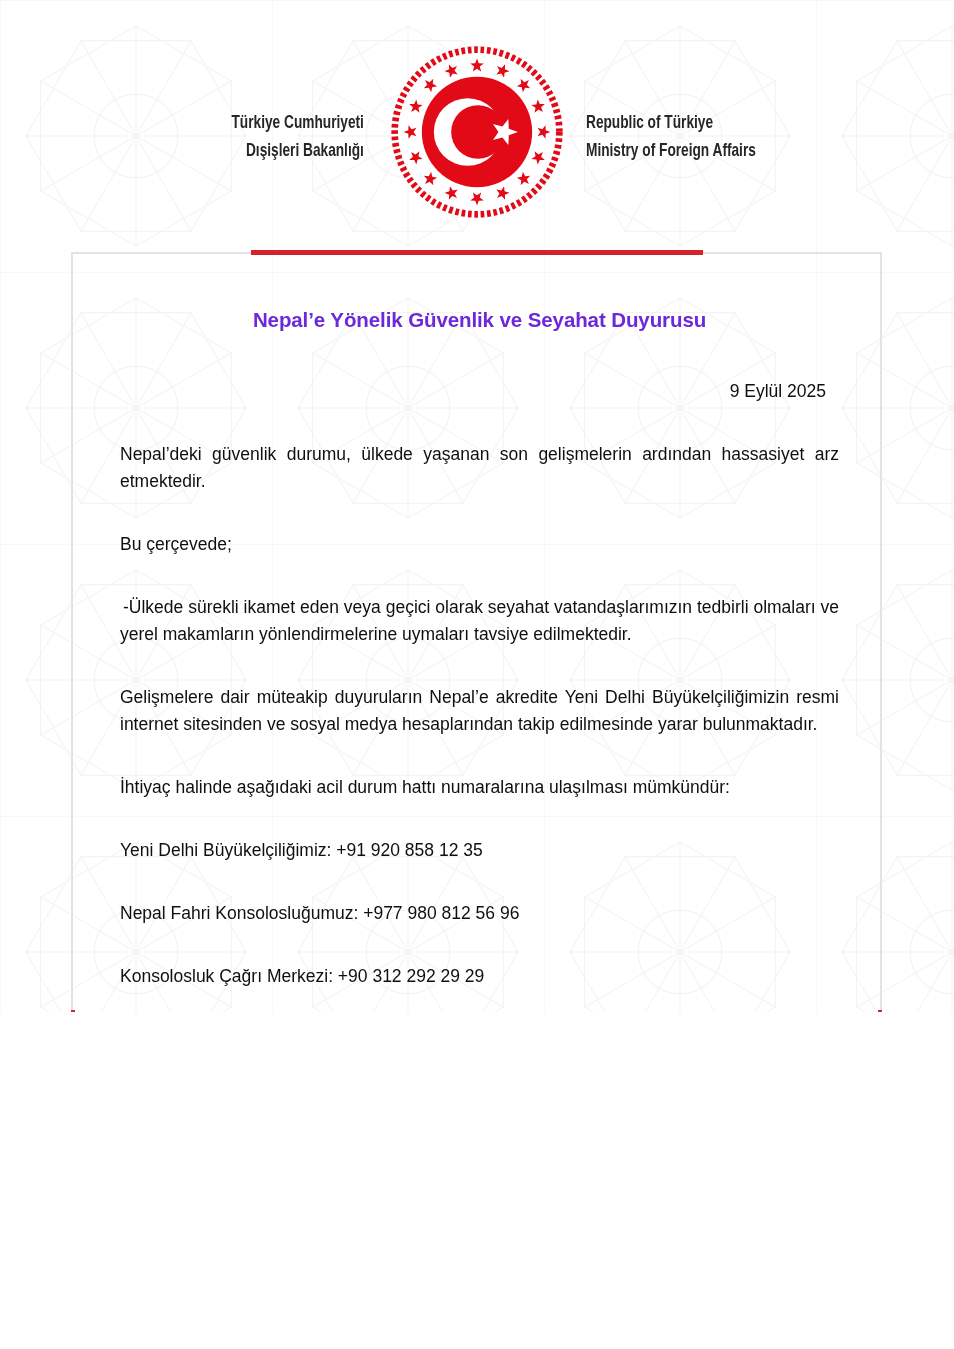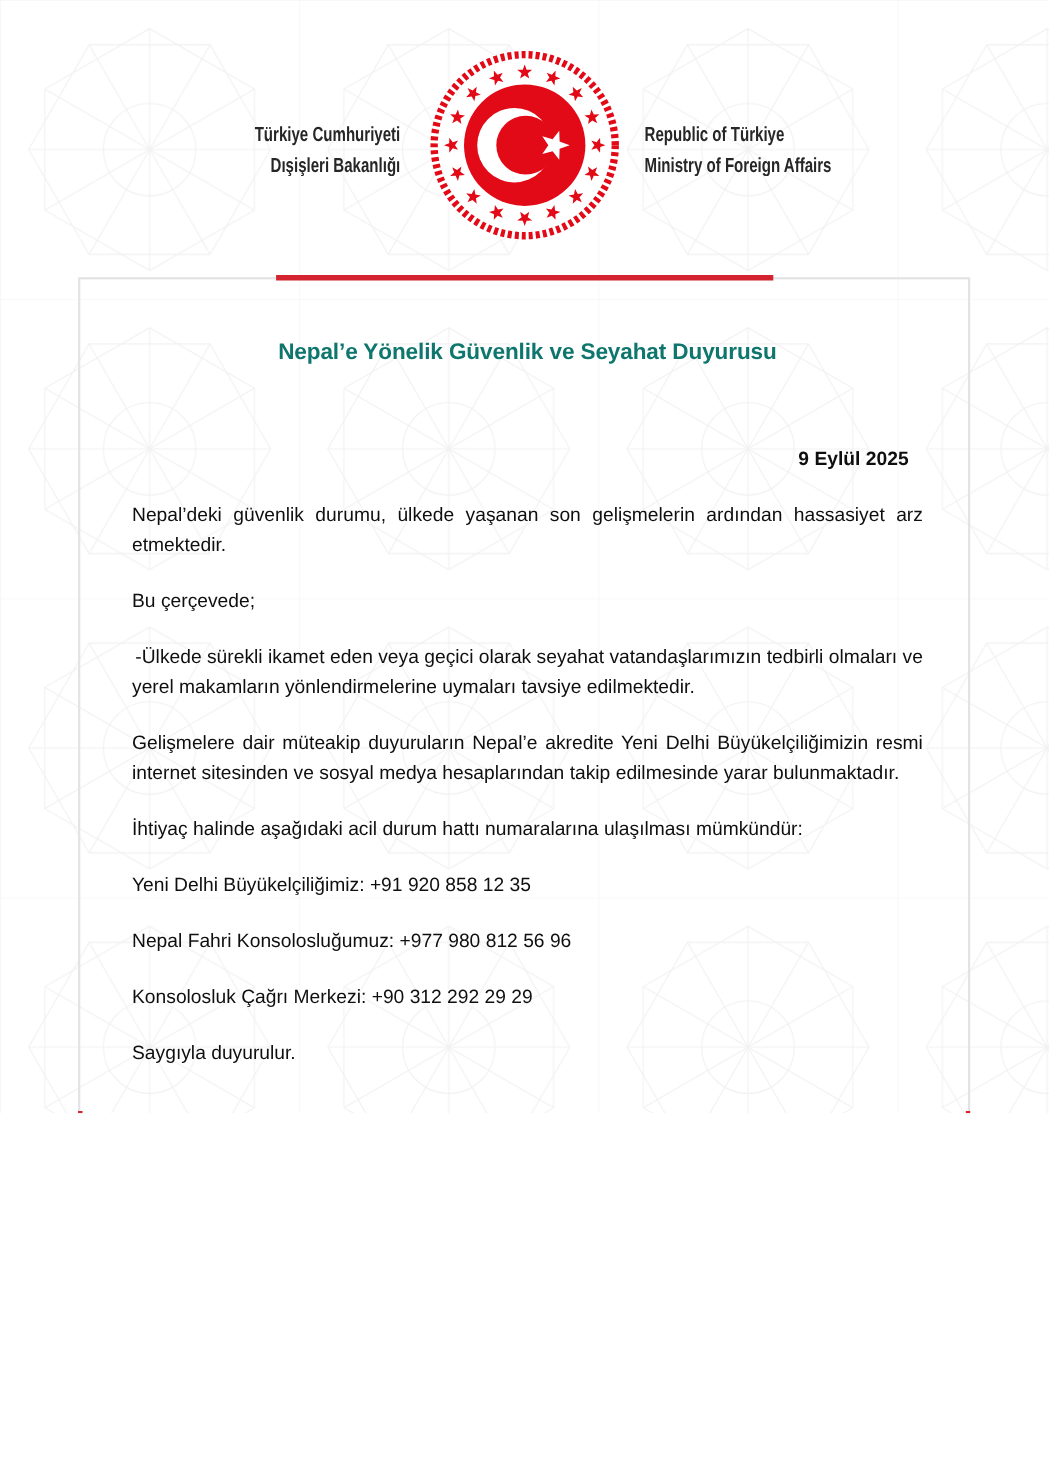--- a/index.html
+++ b/index.html
@@ -31,23 +31,23 @@
   .accent-left { left:-2px; top:756px; bottom:-4px; width:4px; }
   .accent-right { right:-2px; top:756px; bottom:-4px; width:4px; }
   .accent-bottom-left { bottom:-4px; left:-2px; width:258px; height:5px; }
   .accent-bottom-right { bottom:-4px; right:-2px; width:262px; height:5px; }
 
   .content {
     position:absolute; left:0; top:0; right:0; bottom:0;
     padding:52px 41px 0 47px;
     font-size:17.5px; line-height:27px; color:#0f0f0f;
   }
-  .doc-title { text-align:center; font-size:20.5px; line-height:27px; font-weight:bold; color:#0f766e; letter-spacing:-0.1px; }
-  .doc-date { margin-top:71px; padding-right:13px; text-align:right; font-weight:bold; }
-  p.par { margin-top:24px; }
+  .doc-title { text-align:center; font-size:20.5px; line-height:27px; font-weight:bold; color:#6d28d9; letter-spacing:-0.1px; }
+  .doc-date { margin-top:45px; padding-right:13px; text-align:right; font-weight:normal; }
+  p.par { margin-top:36px; }
   p.par.first { margin-top:73px; }
   p.justify { text-align:justify; }
   p.indent { text-indent:3px; }
 
   .footer-label {
     position:absolute; bottom:-11px; left:50%; transform:translateX(-50%);
     background:#fff; padding:0 12px; white-space:nowrap;
     font-size:15px; line-height:20px; font-weight:bold; color:#1c1c1c; letter-spacing:0.2px;text-decoration:underline;
   }
 </style>

